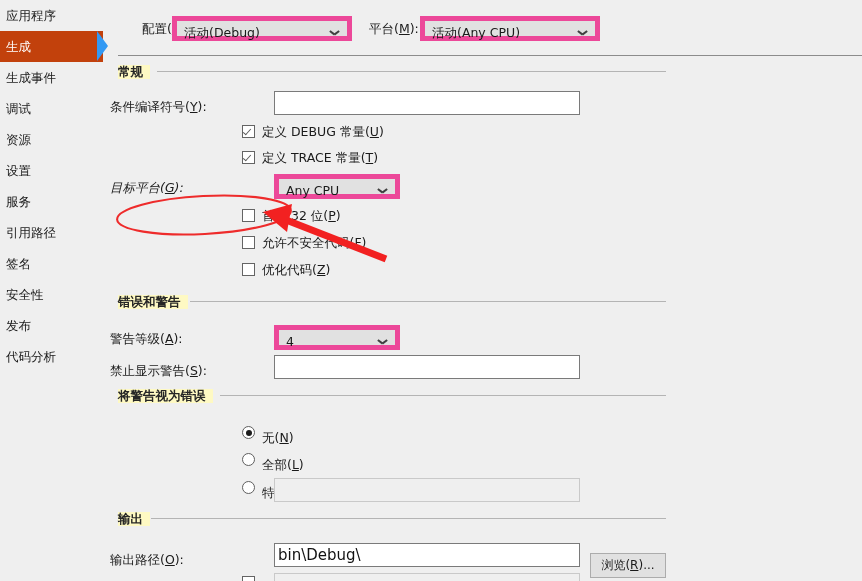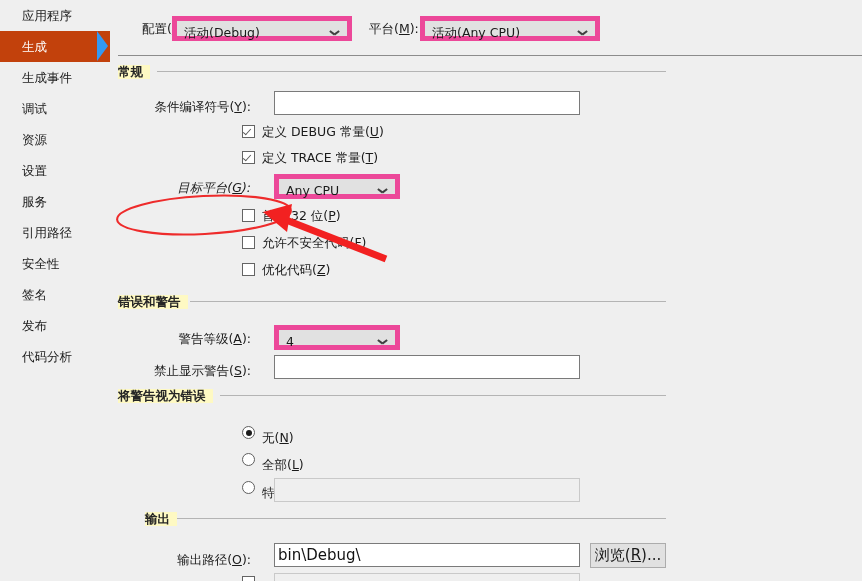--- a/index.html
+++ b/index.html
@@ -22,21 +22,21 @@
     position: absolute;
     left: 0; top: 0;
     width: 110px;
     height: 581px;
     background: #efefef;
   }
   .side-item {
     position: relative;
     height: 31px;
     line-height: 31px;
-    padding-left: 22px;
+    padding-left: 6px;
     color: #1a1a1a;
     white-space: nowrap;
     cursor: default;
   }
   .side-item.sel {
     background: #c2410c;
     color: #ffffff;
     width: 97px;
   }
   .side-item.sel .nub {
@@ -62,21 +62,21 @@
     width: 744px;
     height: 1px;
     background: #8c8c8c;
   }
   .lbl {
     position: absolute;
     white-space: nowrap;
     color: #1a1a1a;
     line-height: 16px;
   }
-  .lbl.r { text-align: right; }
+  .lbl.r { text-align: left; }
   .u { text-decoration: underline; }
 
   
   .sec-title {
     position: absolute;
     font-weight: bold;
     color: #262626;
     background: #fef9c3;
     padding-right: 7px;
     line-height: 14px;
@@ -207,21 +207,22 @@
     position: absolute;
     box-sizing: border-box;
     background: #e1e1e1;
     border: 1px solid #acacac;
     text-align: center;
     line-height: 23px;
     height: 25px;
     color: #1a1a1a;
     cursor: default;
     font-family: "DejaVu Sans", "Liberation Sans", sans-serif;
-    font-size: 15px;
+    font-size: 12px;
+    margin-top: 10px;
   }
 
   
   #anno {
     position: absolute;
     left: 0; top: 0;
     width: 862px; height: 581px;
     pointer-events: none;
     z-index: 50;
   }
@@ -231,22 +232,22 @@
 
 <div id="sidebar">
   <div class="side-item"><span>应用程序</span></div>
   <div class="side-item sel"><span>生成</span><span class="nub"></span></div>
   <div class="side-item"><span>生成事件</span></div>
   <div class="side-item"><span>调试</span></div>
   <div class="side-item"><span>资源</span></div>
   <div class="side-item"><span>设置</span></div>
   <div class="side-item"><span>服务</span></div>
   <div class="side-item"><span>引用路径</span></div>
+  <div class="side-item"><span>签名</span></div>
   <div class="side-item"><span>安全性</span></div>
-  <div class="side-item"><span>签名</span></div>
   <div class="side-item"><span>发布</span></div>
   <div class="side-item"><span>代码分析</span></div>
 </div>
 
 <div id="content">
 
   <div class="lbl" style="left:8px; top:21px;padding-left:24px;"><span>配置(</span><span class="u">C</span>):</div>
   <div class="cb" style="left:62px; top:16px; width:180px;">
     <span class="cbtext">活动(Debug)</span>
     <span class="chev"></span>
@@ -321,21 +322,21 @@
     <span class="rdbox"></span>
     <span class="rdlabel"><span>全部(</span><span class="u">L</span>)</span>
   </div>
 
   <div class="rdrow" style="left:132px; top:479px;">
     <span class="rdbox"></span>
     <span class="rdlabel"><span>特定警告(</span><span class="u">I</span>):</span>
   </div>
   <input class="tb disabled" style="left: 164px; top: 478px; width: 306px;" type="text" disabled="" value="">
 
-  <div class="sec-title" style="left:8px; top:512px;margin-left:27px;">输出</div>
+  <div class="sec-title" style="left:8px; top:512px;">输出</div>
   <div class="sec-rule" style="left:41px; top:518px; width:515px;"></div>
 
   <div class="lbl r" style="left:0px; top:552px; width:141px;"><span>输出路径(</span><span class="u">O</span>):</div>
   <input class="tb" style="left: 164px; top: 543px; width: 306px;" type="text" value="bin\Debug\">
   <div class="btn" style="left:480px; top:543px; width:76px;"><span>浏览(</span><span class="u">R</span><span>)...</span></div>
 
   <div class="ckrow" style="left:132px; top:574px;">
     <span class="ckbox"></span>
   </div>
   <input class="tb disabled" style="left: 164px; top: 573px; width: 306px;" type="text" disabled="">

